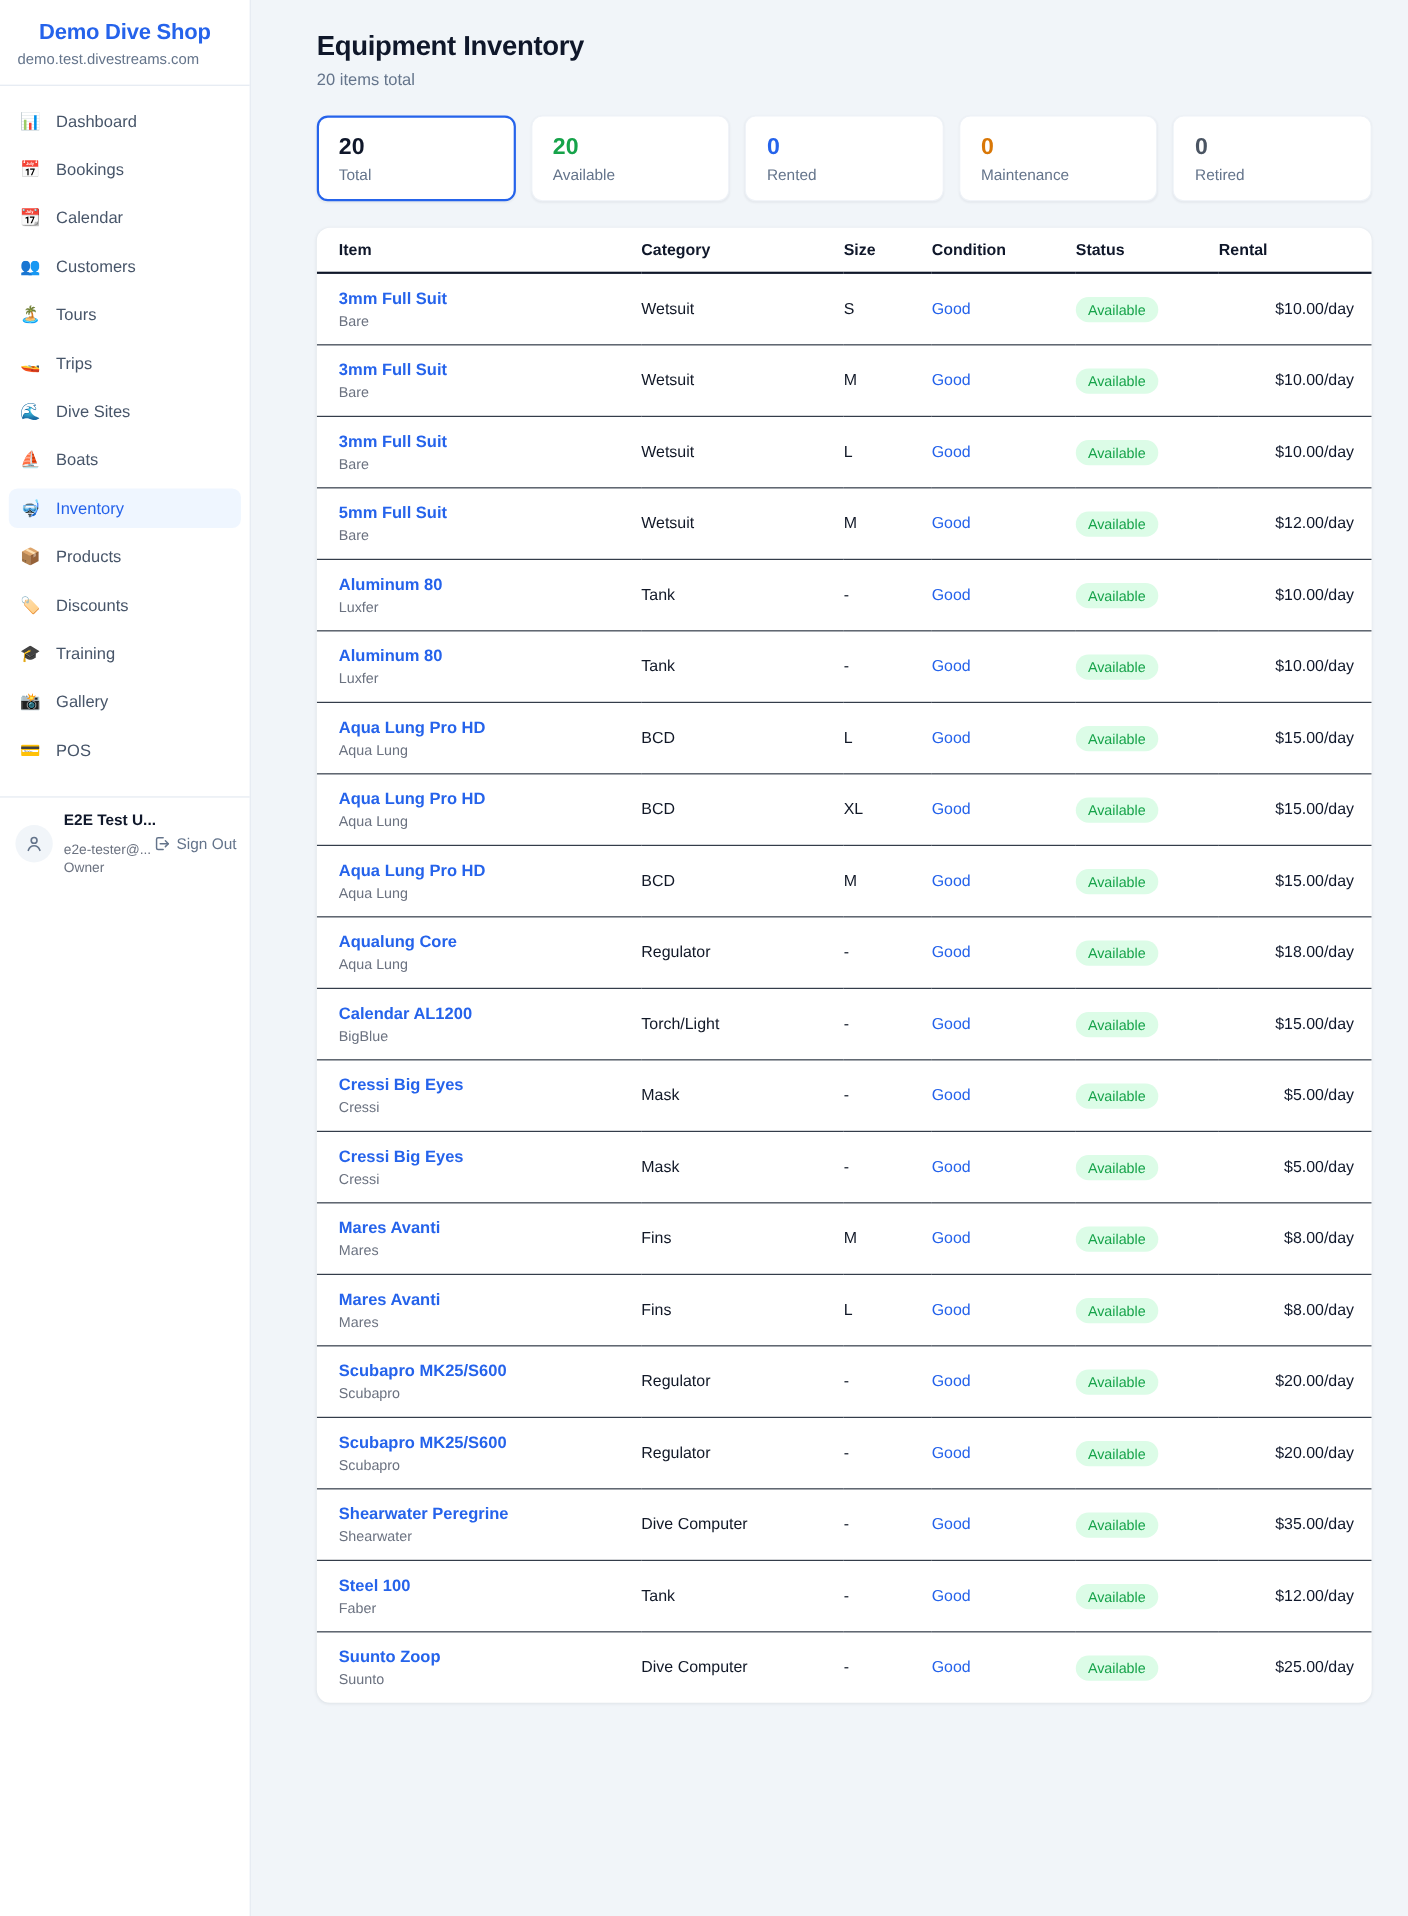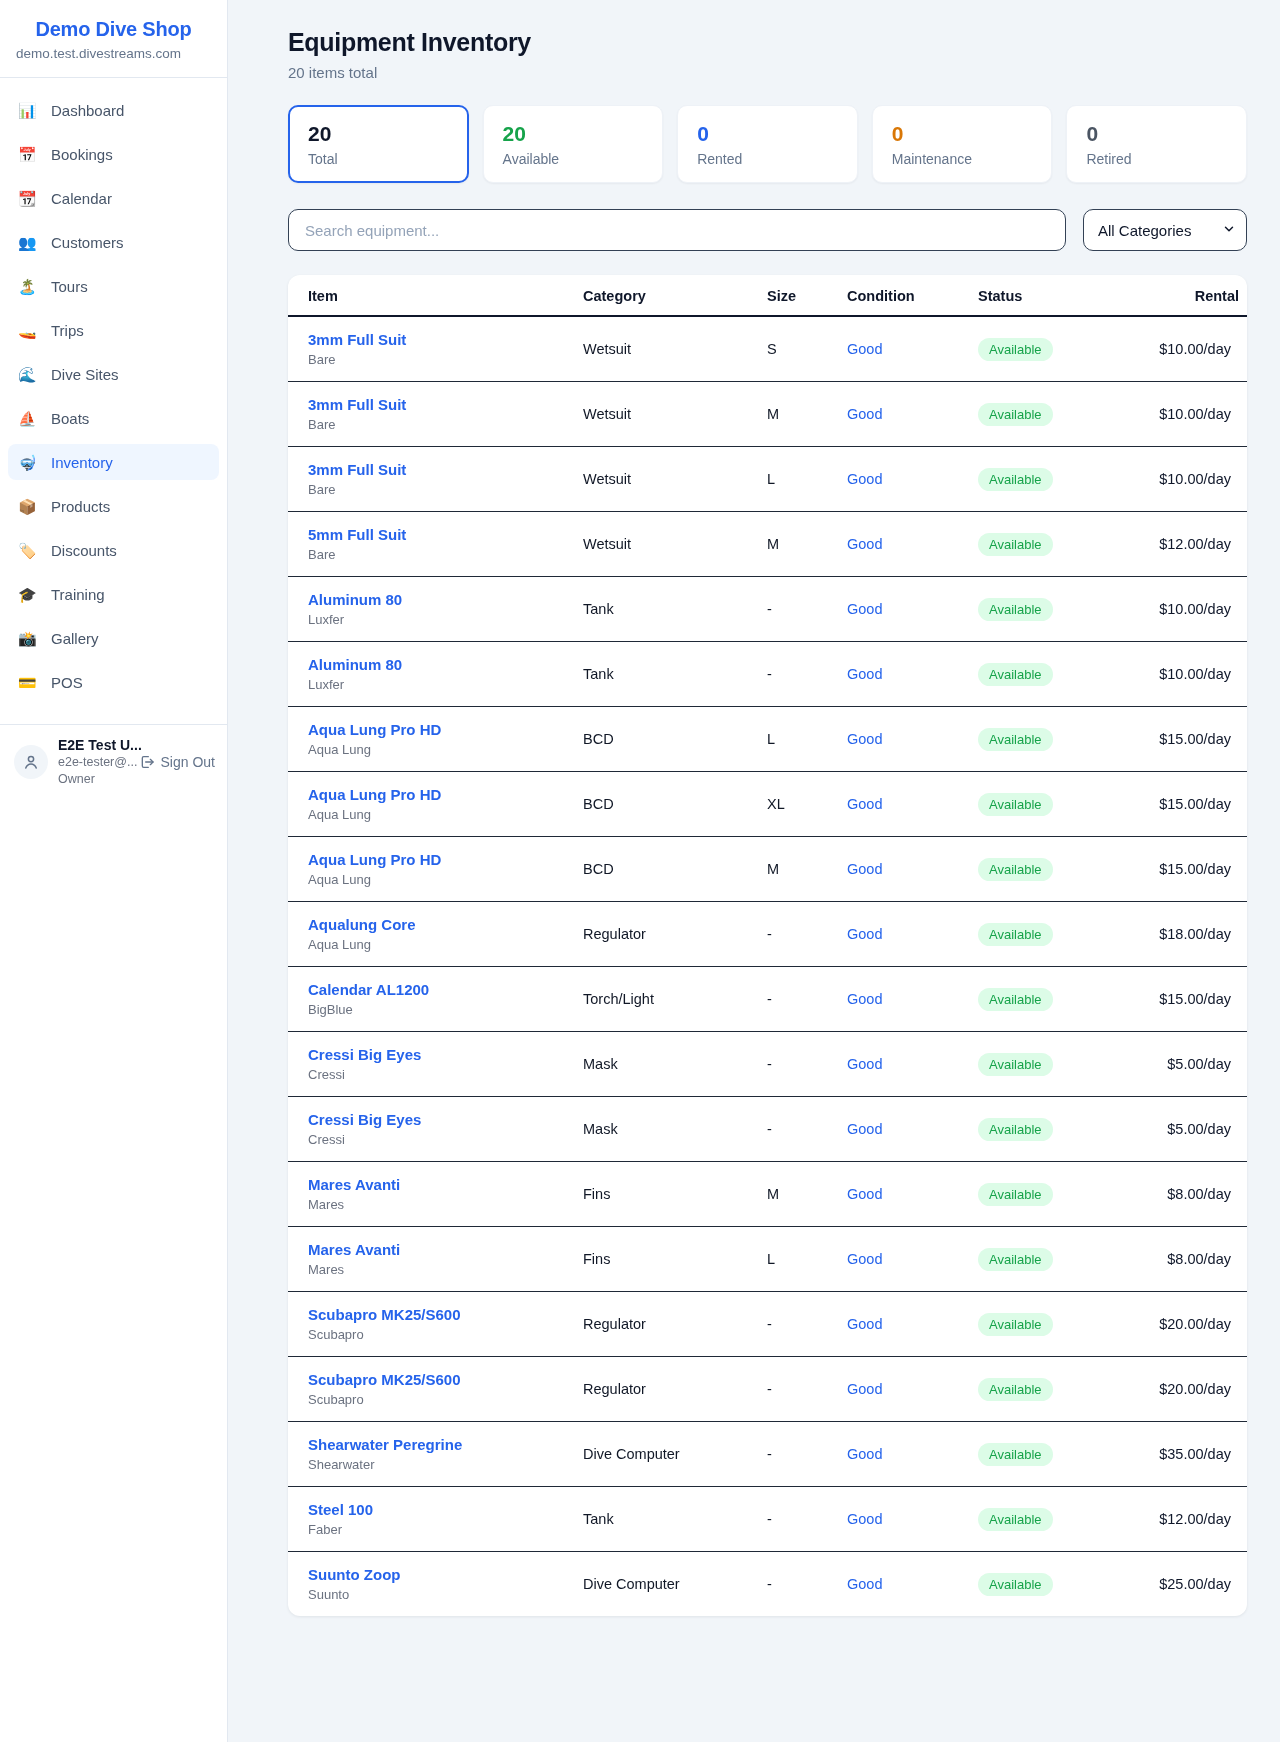--- a/index.html
+++ b/index.html
@@ -34,21 +34,21 @@
   .side-footer{
     border-top:1px solid var(--border-light); margin-top:10px;
     padding:12px 12px 12px 14px; display:flex; align-items:center; gap:10px;
   }
   .avatar{
     width:34px; height:34px; border-radius:50%; background:#f1f5f9;
     display:flex; align-items:center; justify-content:center; flex:0 0 34px; color:#64748b;
   }
   .user-info{line-height:1.25; min-width:0;}
   .user-name{font-size:14px; font-weight:700; color:var(--dark); white-space:nowrap;}
-  .user-email{font-size:12.5px; color:var(--sub); margin-top:0; white-space:nowrap;}
+  .user-email{font-size:12.5px; color:var(--sub); margin-top:10px; white-space:nowrap;}
   .user-role{font-size:12.5px; color:var(--sub); margin-top:2px;}
   .signout{
     margin-left:auto; display:flex; align-items:center; gap:6px;
     color:#64748b; font-size:14px; cursor:pointer; white-space:nowrap;
   }
   
   .main{margin-left:228px; padding:28px 33px 0 60px;}
   .page-head{display:flex; justify-content:space-between; align-items:center;}
   .page-title{font-size:25px; font-weight:800; color:var(--dark); letter-spacing:-0.3px;}
   .page-subtitle{font-size:15px; color:var(--muted); margin-top:7px;}
@@ -88,21 +88,21 @@
   .table-card{
     margin-top:24px; margin-bottom:34px; background:#fff; border-radius:12px;
     box-shadow:0 1px 3px rgba(15,23,42,.08); overflow:hidden;
   }
   table{width:100%; border-collapse:collapse; table-layout:fixed;}
   th{
     text-align:left; font-size:14.5px; font-weight:700; color:var(--dark);
     padding:13px 8px 11px 0; border-bottom:2px solid var(--dark);
   }
   th:first-child{padding-left:20px;}
-  th:last-child{text-align:right; }
+  th:last-child{}
   td{
     padding:14px 8px 14px 0; border-bottom:1px solid var(--row-border);
     vertical-align:middle; font-size:14.5px; color:#111827;
   }
   td:first-child{padding-left:20px;}
   td:last-child{text-align:right; padding-right:16px; font-weight:500; color:var(--dark);}
   tr:last-child td{border-bottom:none;}
   .item-link{font-size:15px; font-weight:600; color:var(--accent); text-decoration:none; cursor:pointer; display:inline-block;}
   .item-brand{font-size:13px; color:var(--sub); margin-top:4px;}
   .cond-link{color:var(--accent); text-decoration:none; cursor:pointer;}
@@ -225,31 +225,20 @@
       <div class="stat-card">
     <div class="stat-value" style="color: rgb(217, 119, 6);">0</div>
     <div class="stat-label">Maintenance</div>
   </div>
       <div class="stat-card">
     <div class="stat-value" style="color: rgb(75, 85, 99);">0</div>
     <div class="stat-label">Retired</div>
   </div>
     </div>
 
-  <div class="filters">
-    <input class="search-input" type="text" placeholder="Search equipment..." style="">
-    <div class="select-wrap">
-      <select class="category-select">
-        <option>All Categories</option>
-      </select>
-      <svg class="select-caret" width="14" height="14" viewBox="0 0 24 24" fill="none" stroke="currentColor" stroke-width="2.5" stroke-linecap="round" stroke-linejoin="round">
-        <path d="M6 9l6 6 6-6"></path>
-      </svg>
-    </div>
-  </div>
 
   <div class="table-card">
     <table>
       <colgroup>
         <col style="width:295px">
           <col style="width:184px">
           <col style="width:80px">
         <col style="width:131px">
           <col style="width:130px">
           <col>

